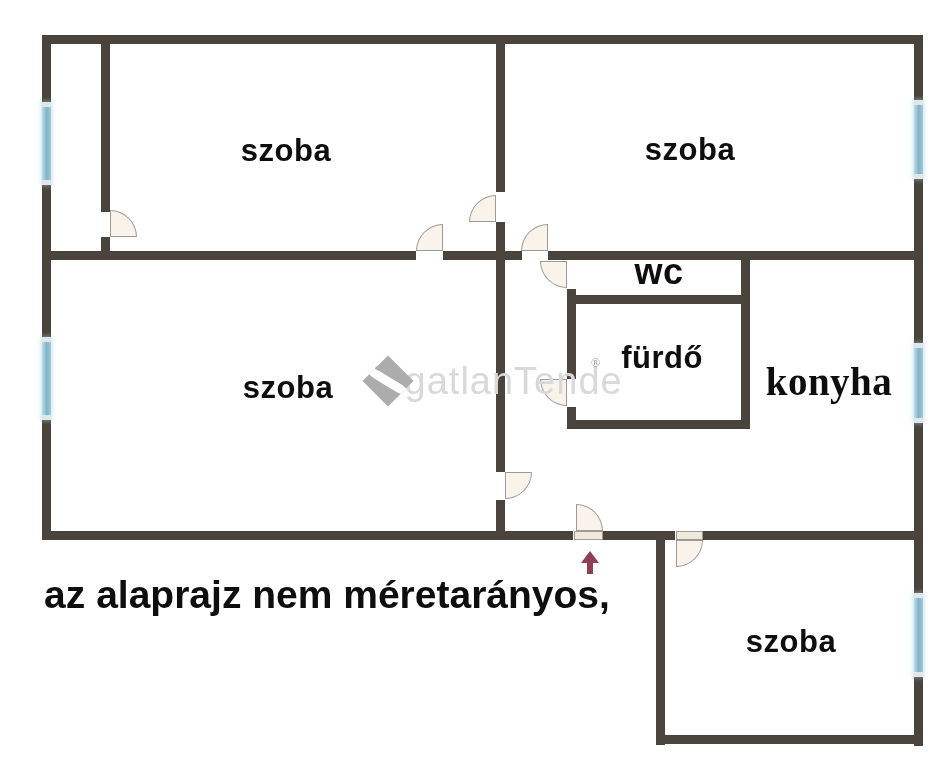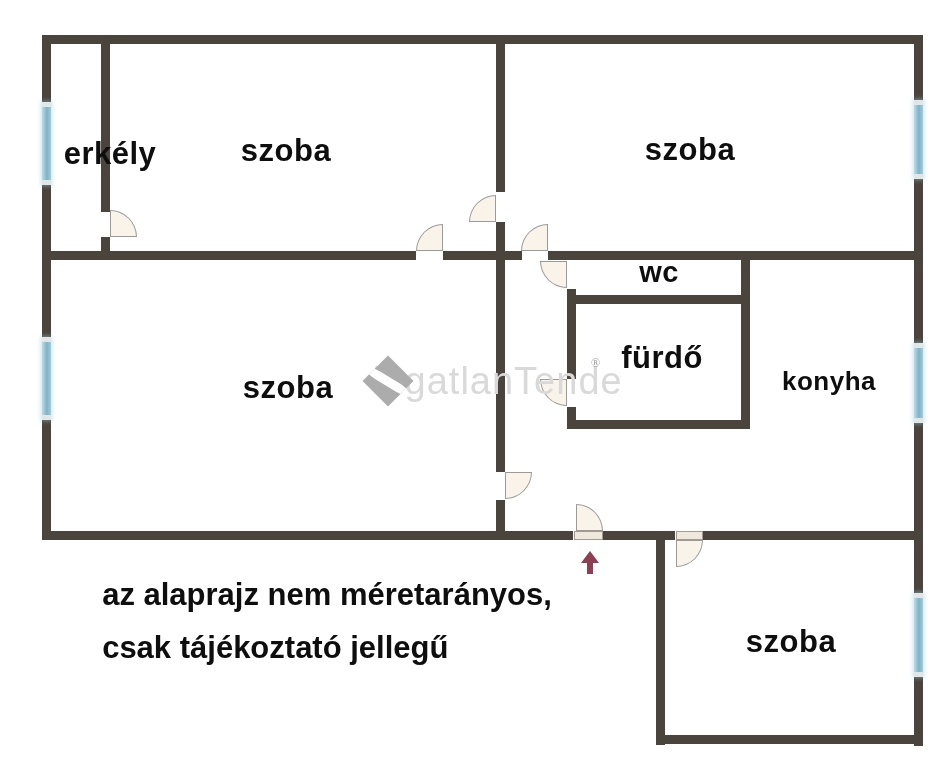--- a/index.html
+++ b/index.html
@@ -43,22 +43,23 @@
     transform:translate(-50%,-50%);
     font-weight:700;
     color:#0e0e0e;
     white-space:nowrap;
     letter-spacing:0.5px;
     z-index:5;
   }
   .disclaimer{
     position:absolute;
     transform:translateX(-50%);
+    text-align:center;
     font-weight:700;
-    font-size:31px;
+    font-size:39px;
     line-height:53px;
     color:#0e0e0e;
     white-space:nowrap;
     z-index:5;
   }
   .entrance-arrow{position:absolute;width:18px;height:24px;z-index:4;}
   .arrow-head{
     width:0;height:0;margin:0 auto;
     border-left:9px solid transparent;
     border-right:9px solid transparent;
@@ -118,21 +119,20 @@
     <span class="wm-reg">®</span>
   </div>
 
   <div class="entrance-arrow" style="left: 581px; top: 551px;">
     <div class="arrow-head"></div>
     <div class="arrow-shaft"></div>
   </div>
 
   <div class="disclaimer" style="left: 327px; top: 568px;">
     <div>az alaprajz nem méretarányos,</div>
-    <div>csak tájékoztató jellegű</div>
   </div>
 
 <div class="wall" style="left: 42px; top: 35px; width: 881px; height: 9px;"></div>
     <div class="wall" style="left: 42px; top: 35px; width: 9px; height: 505px;"></div>
     <div class="wall" style="left: 914px; top: 35px; width: 9px; height: 711px;"></div>
     <div class="wall" style="left: 42px; top: 531px; width: 531px; height: 9px;"></div>
     <div class="wall" style="left: 603px; top: 531px; width: 72px; height: 9px;"></div>
     <div class="wall" style="left: 703px; top: 531px; width: 220px; height: 9px;"></div>
     <div class="wall" style="left: 42px; top: 251px; width: 374px; height: 9px;"></div>
     <div class="wall" style="left: 443px; top: 251px; width: 79px; height: 9px;"></div>
@@ -158,21 +158,20 @@
     <div class="threshold" style="left: 676px; top: 531px; width: 27px; height: 9px;"></div>
     <div class="door corner-tr" style="left: 110px; top: 210px; width: 27px; height: 27px;"></div>
     <div class="door corner-tl" style="left: 469px; top: 195px; width: 27px; height: 27px;"></div>
     <div class="door corner-tl" style="left: 416px; top: 224px; width: 27px; height: 27px;"></div>
     <div class="door corner-tl" style="left: 521px; top: 224px; width: 27px; height: 27px;"></div>
     <div class="door corner-bl" style="left: 540px; top: 261px; width: 27px; height: 27px;"></div>
     <div class="door corner-bl" style="left: 540px; top: 379px; width: 27px; height: 27px;"></div>
     <div class="door corner-br" style="left: 505px; top: 472px; width: 27px; height: 27px;"></div>
     <div class="door corner-tr" style="left: 576px; top: 504px; width: 27px; height: 27px;"></div>
     <div class="door corner-br" style="left: 676px; top: 540px; width: 27px; height: 27px;"></div>
-    <div class="room-label" style="left: 110px; top: 154px; font-size: 31px;">erkély</div>
     <div class="room-label" style="left: 286px; top: 151px; font-size: 31px;">szoba</div>
     <div class="room-label" style="left: 690px; top: 150px; font-size: 31px;">szoba</div>
-    <div class="room-label" style="left: 659px; top: 272px; font-size: 29px;">wc</div>
+    <div class="room-label" style="left: 659px; top: 272px; font-size: 36px;">wc</div>
     <div class="room-label" style="left: 662px; top: 358px; font-size: 31px;">fürdő</div>
-    <div class="room-label" style="left: 829px; top: 381px; font-size: 26px;">konyha</div>
+    <div class="room-label" style="left: 829px; top: 381px; font-size: 39px; font-family: Liberation Serif, serif;">konyha</div>
     <div class="room-label" style="left: 288px; top: 388px; font-size: 31px;">szoba</div>
     <div class="room-label" style="left: 791px; top: 642px; font-size: 31px;">szoba</div>
   </div>
 
 </body></html>

